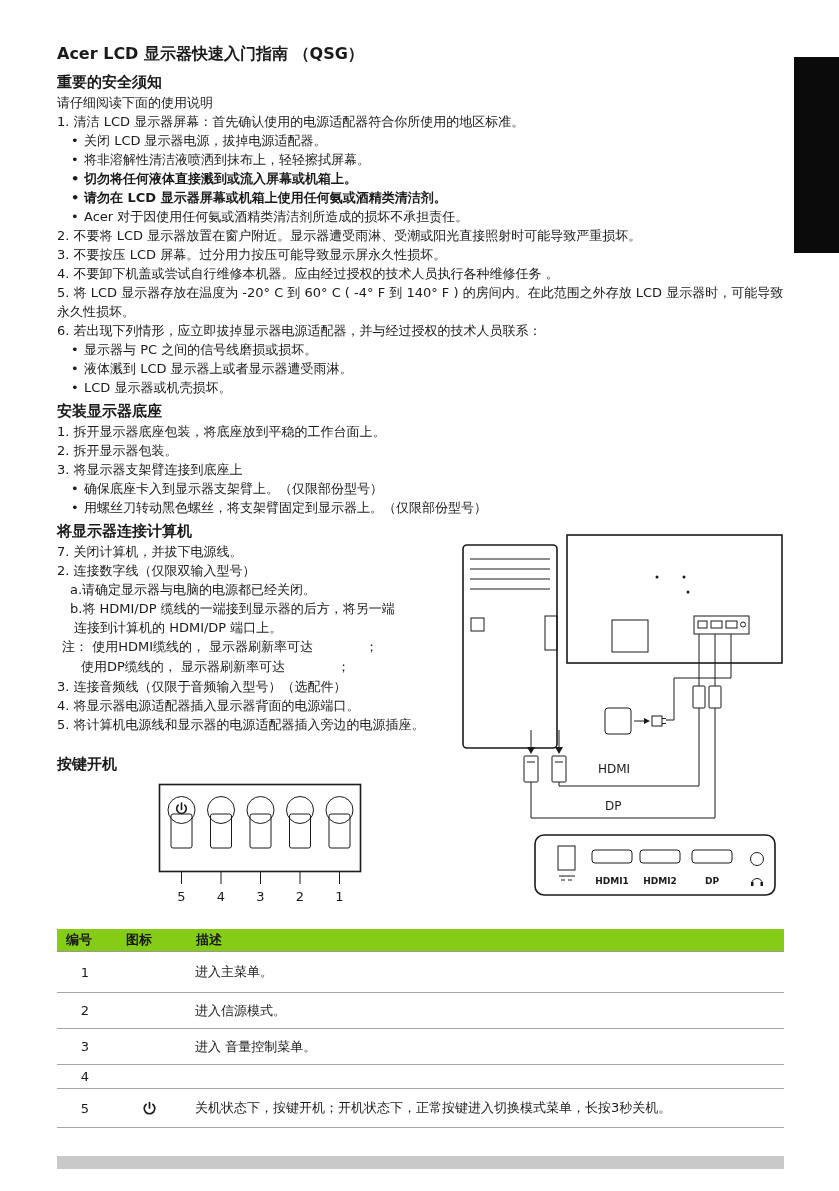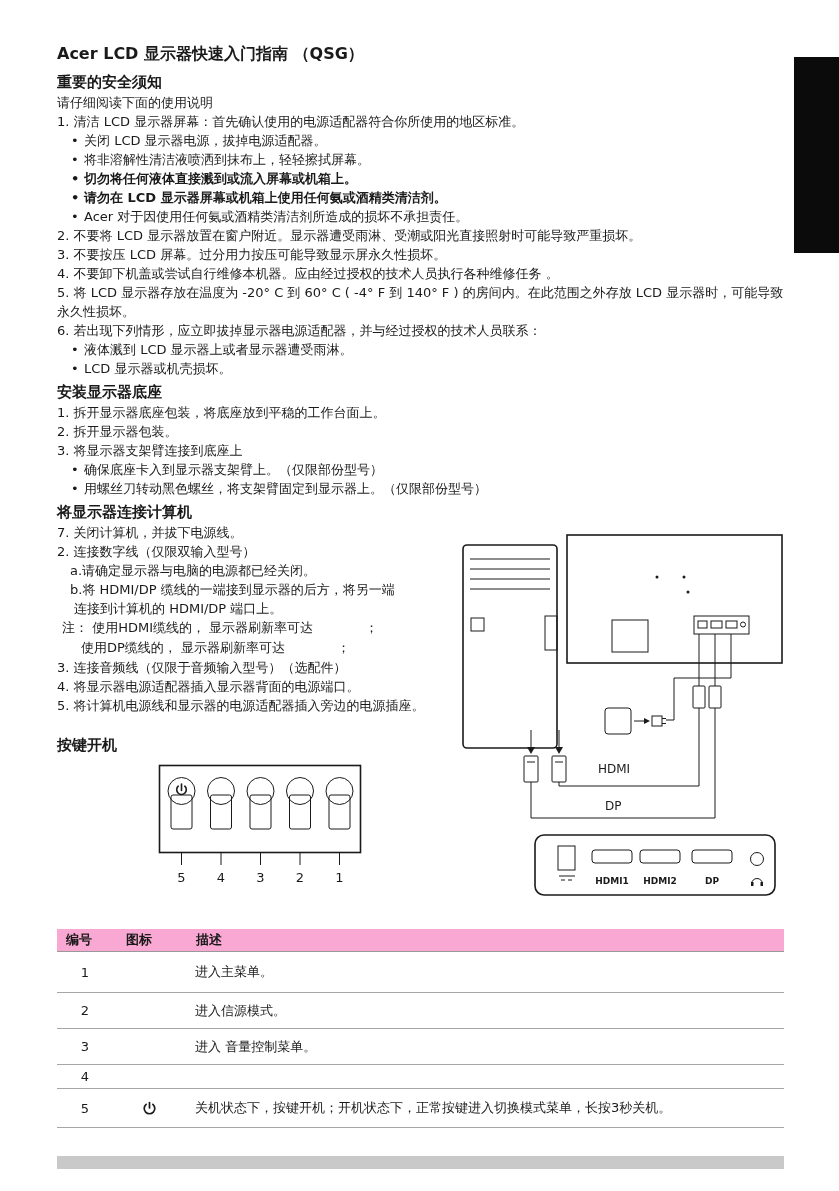--- a/index.html
+++ b/index.html
@@ -23,21 +23,21 @@
   svg{overflow:visible;}
   .s,.s2{fill:none;stroke:#1a1a1a;}
   .s{stroke-width:1;}
   .s2{stroke-width:1.6;}
   .sf{fill:#1a1a1a;stroke:none;}
   .svg-label{font-size:12px;fill:#1a1a1a;}
   .svg-label-sm{font-size:9px;font-weight:bold;fill:#1a1a1a;}
   .svg-num{font-size:13px;fill:#1a1a1a;}
   .diagram{position:absolute;left:450px;top:528px;width:345px;height:380px;}
   .qtable{position:absolute;left:57px;top:929px;width:727px;font-size:13px;}
-  .thead{display:flex;align-items:center;height:22px;background:#f9a8d4;font-weight:bold;border-bottom:1px solid #999;}
+  .thead{display:flex;align-items:center;height:22px;background:#84cc16;font-weight:bold;border-bottom:1px solid #999;}
   .th-no{width:60px;padding-left:9px;}
   .th-icon{width:70px;}
   .th-desc{flex:1;}
   .trow{display:flex;align-items:center;border-bottom:1px solid #a6a6a6;}
   .td-no{width:56px;text-align:center;}
   .td-icon{width:72px;display:flex;justify-content:center;align-items:center;}
   .td-desc{flex:1;padding-left:10px;padding-right:8px;}
   .r1{height:40px}.r2{height:35px}.r3{height:35px}.r4{height:23px}.r5{height:38px}
   .bottom-bar{position:absolute;left:57px;top:1156px;width:727px;height:13px;background:#c9c9c9;}
 </style>
@@ -57,20 +57,21 @@
     <div class="ln bullet">关闭 LCD 显示器电源，拔掉电源适配器。</div>
     <div class="ln bullet">将非溶解性清洁液喷洒到抹布上，轻轻擦拭屏幕。</div>
     <div class="ln bullet bold">切勿将任何液体直接溅到或流入屏幕或机箱上。</div>
     <div class="ln bullet bold">请勿在 LCD 显示器屏幕或机箱上使用任何氨或酒精类清洁剂。</div>
     <div class="ln bullet">Acer 对于因使用任何氨或酒精类清洁剂所造成的损坏不承担责任。</div>
     <div class="ln">2. 不要将 LCD 显示器放置在窗户附近。显示器遭受雨淋、受潮或阳光直接照射时可能导致严重损坏。</div>
     <div class="ln">3. 不要按压 LCD 屏幕。过分用力按压可能导致显示屏永久性损坏。</div>
     <div class="ln">4. 不要卸下机盖或尝试自行维修本机器。应由经过授权的技术人员执行各种维修任务 。</div>
     <div class="ln">5. 将 LCD 显示器存放在温度为 -20° C 到 60° C ( -4° F 到 140° F ) 的房间内。在此范围之外存放 LCD 显示器时，可能导致永久性损坏。</div>
     <div class="ln">6. 若出现下列情形，应立即拔掉显示器电源适配器，并与经过授权的技术人员联系：</div>
+    <div class="ln bullet">显示器与 PC 之间的信号线磨损或损坏。</div>
     <div class="ln bullet">液体溅到 LCD 显示器上或者显示器遭受雨淋。</div>
     <div class="ln bullet">LCD 显示器或机壳损坏。</div>
 
     <h2>安装显示器底座</h2>
     <div class="ln">1. 拆开显示器底座包装，将底座放到平稳的工作台面上。</div>
     <div class="ln">2. 拆开显示器包装。</div>
     <div class="ln">3. 将显示器支架臂连接到底座上</div>
     <div class="ln bullet">确保底座卡入到显示器支架臂上。（仅限部份型号）</div>
     <div class="ln bullet">用螺丝刀转动黑色螺丝，将支架臂固定到显示器上。（仅限部份型号）</div>
 

